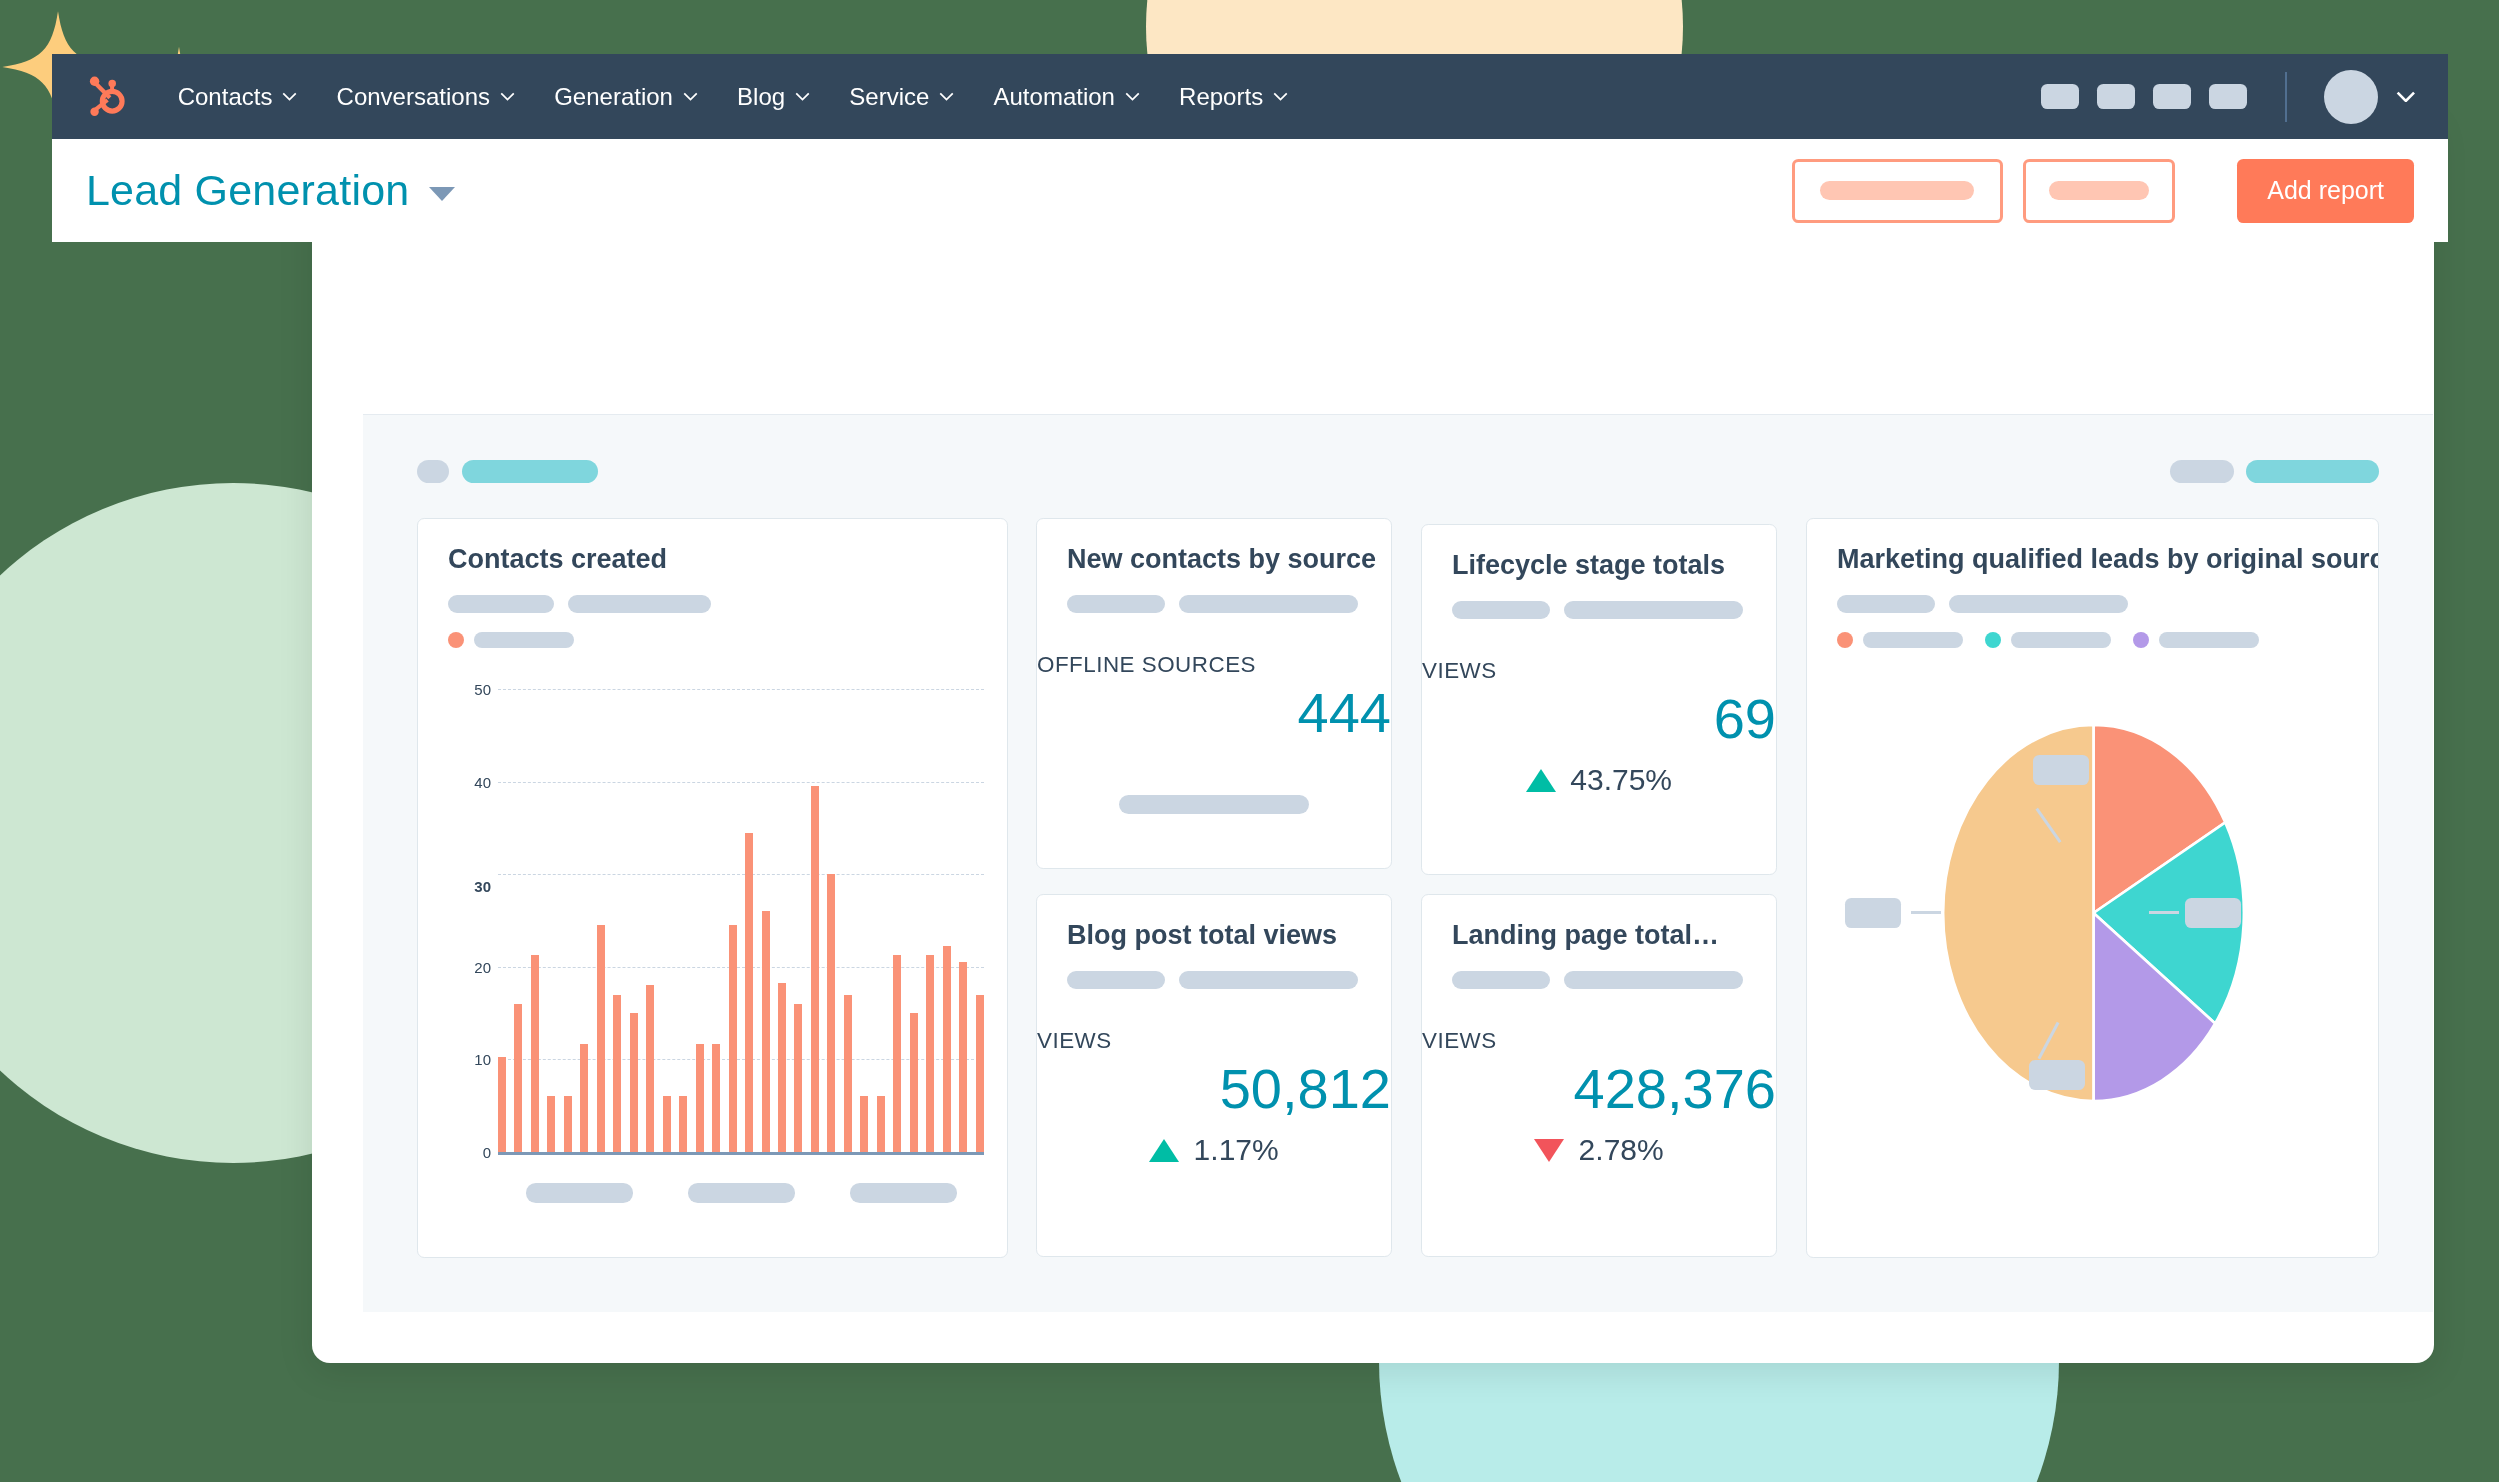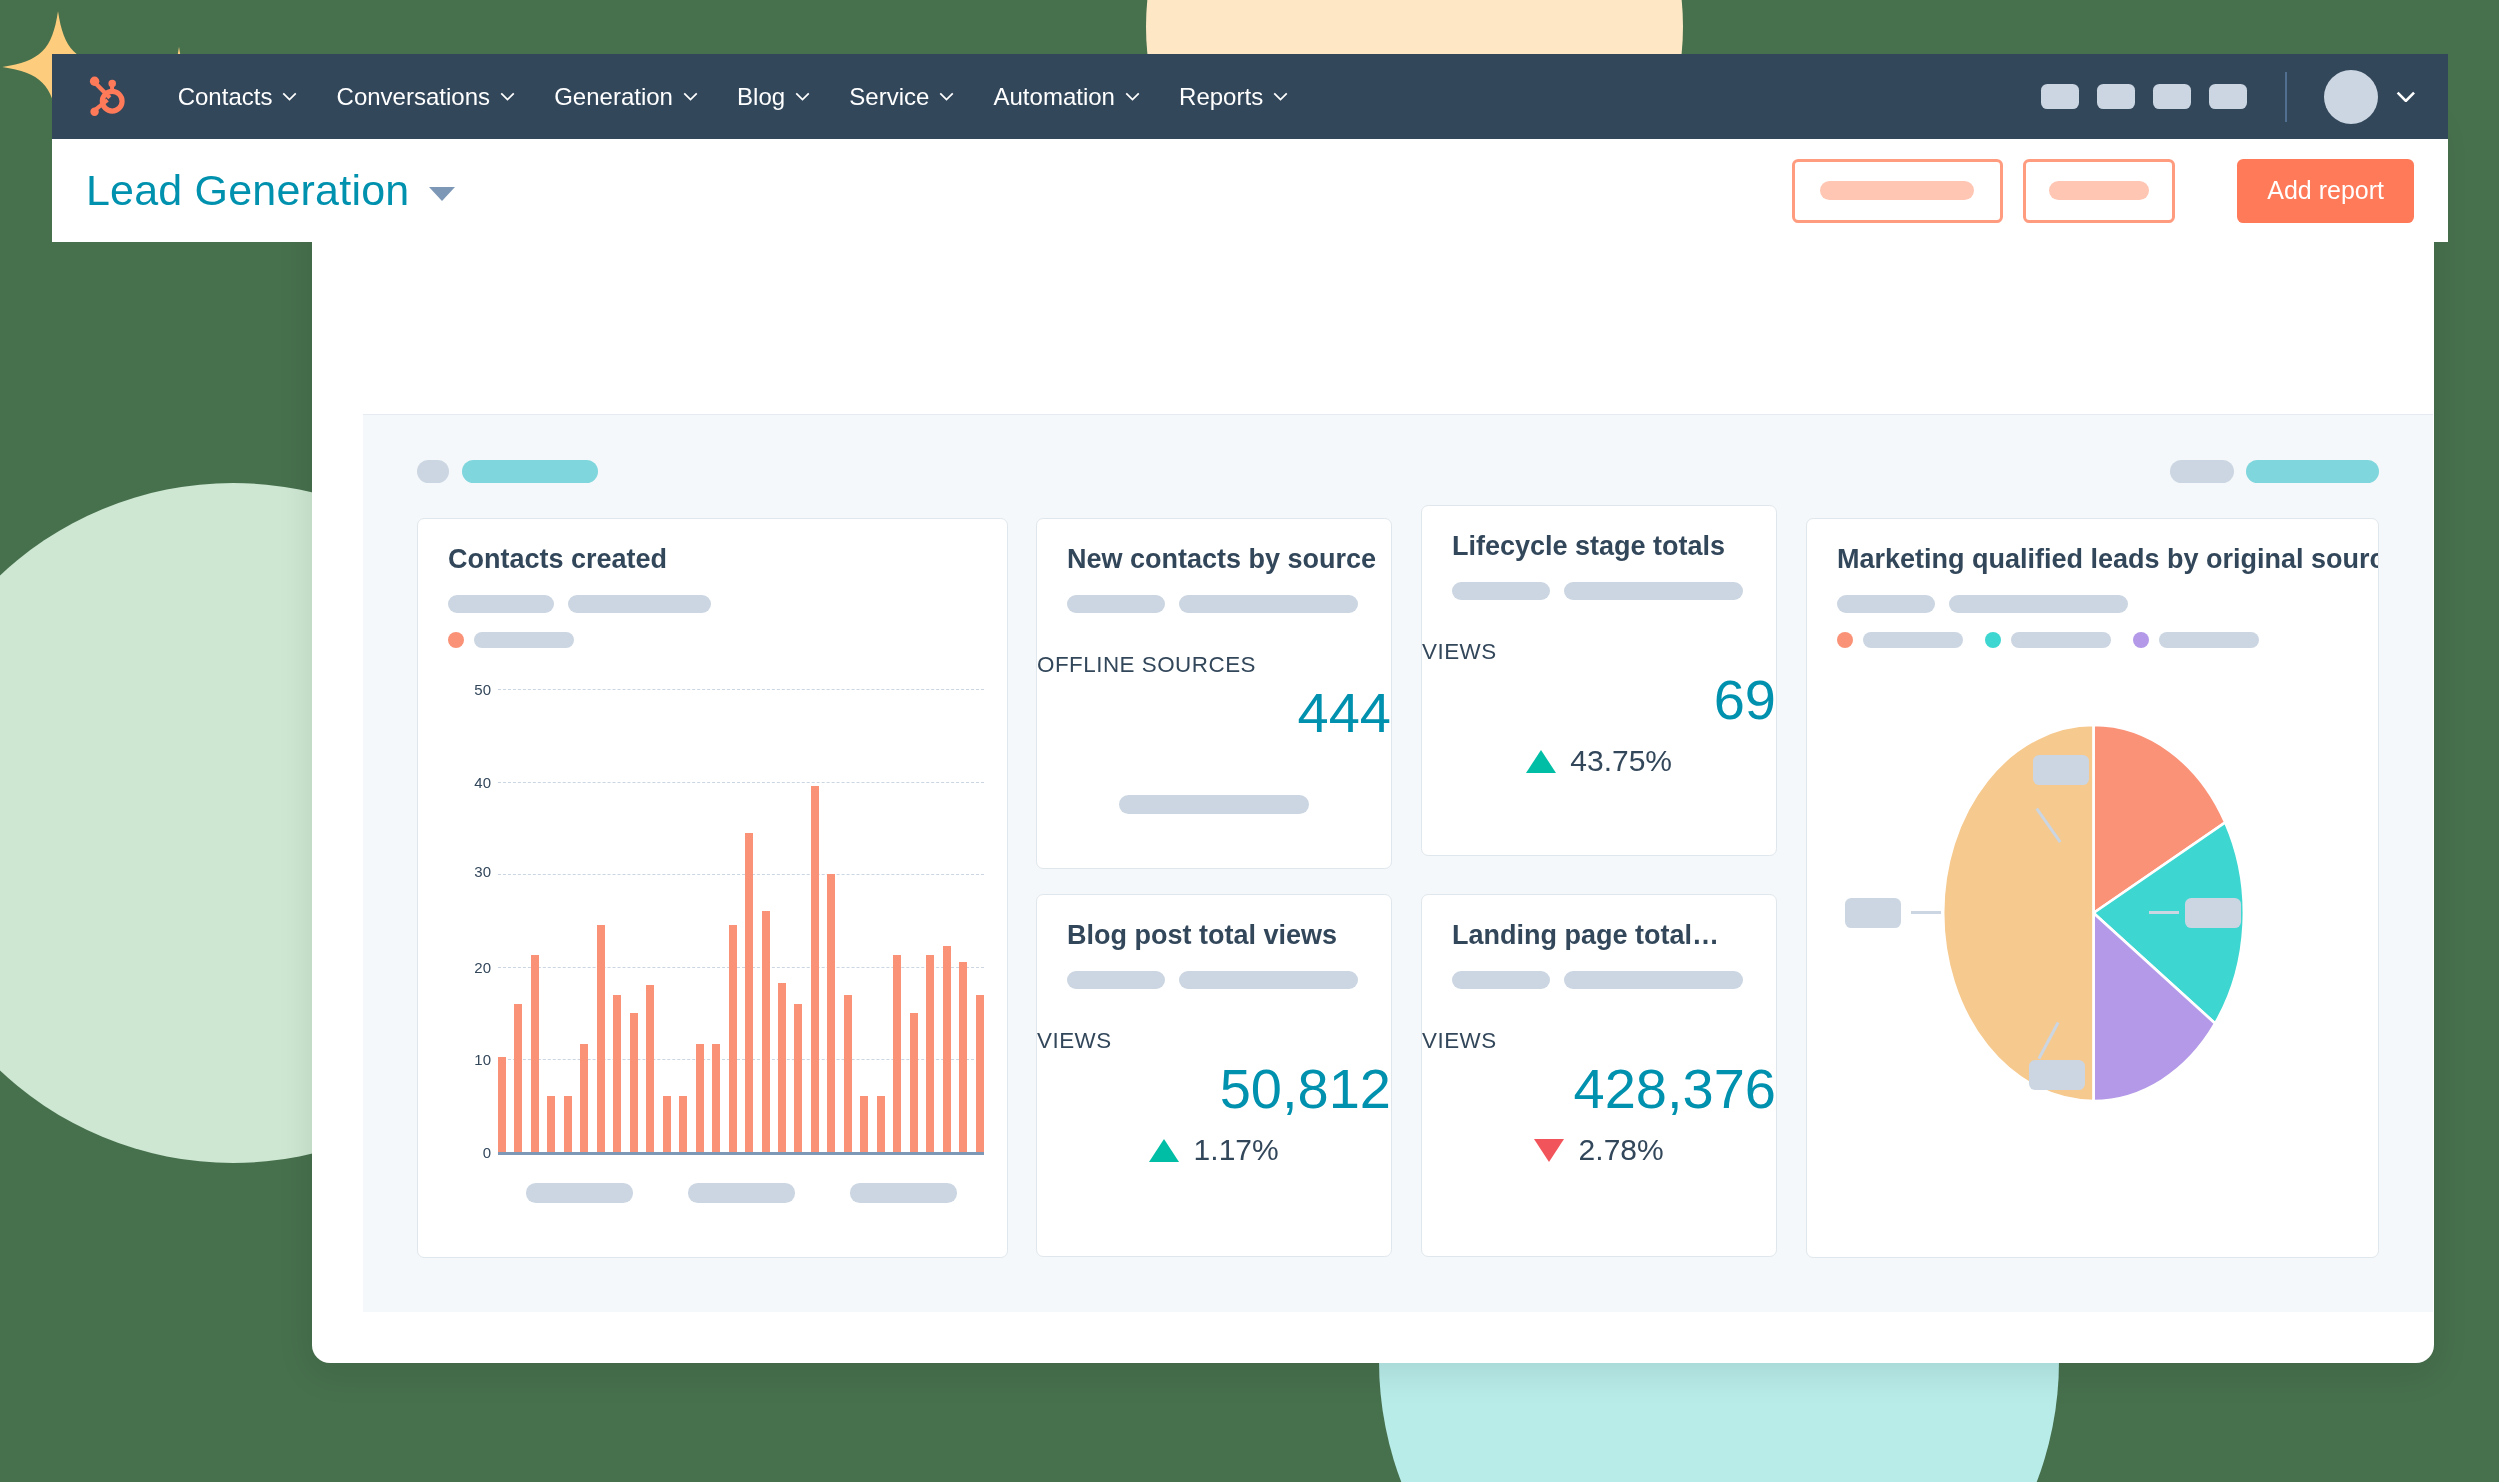--- a/index.html
+++ b/index.html
@@ -161,21 +161,21 @@
   .tri-down {
     width: 0; height: 0; border-left: 15px solid transparent;
     border-right: 15px solid transparent; border-top: 23px solid #f2545b;
   }
   .kpi-barph {
     width: 190px; height: 19.7px; border-radius: 9.8px; background: #cbd6e2;
     margin: 50px auto 0 auto;
   }
 
   .c-newc   { left: 673px;  top: 103px; width: 356px; height: 351px; }
-  .c-life   { left: 1058px; top: 90px; width: 356px; height: 351px; }
+  .c-life   { left: 1058px; top: 109px; width: 356px; height: 351px; }
   .c-blog   { left: 673px;  top: 479px; width: 356px; height: 363px; }
   .c-landing{ left: 1058px; top: 479px; width: 356px; height: 363px; }
   .c-mql    { left: 1443px; top: 103px; width: 573px; height: 740px; }
 
   .piewrap { position: absolute; left: 0; right: 0; top: 161px; height: 501px; }
   .pie { position: absolute; left: 136px; top: 45px; }
   .callout { position: absolute; height: 30px; border-radius: 6.3px; background: #cbd6e2; }
   .leader { position: absolute; background: #cbd6e2; }
 </style>
 </head>
@@ -302,21 +302,21 @@
         <div class="legend-row">
           <div class="dot" style="background:#fa9277;"></div>
           <div class="ph-grey" style="width:100px;height:16px;"></div>
         </div>
 
         <div class="chartbox">
           <div class="ylabels" id="yaxis">
               <div class="ylab" style="top: 463px;">0</div>
               <div class="ylab" style="top: 370px;">10</div>
               <div class="ylab" style="top: 278px;">20</div>
-              <div class="ylab" style="top: 182px;">30</div>
+              <div class="ylab" style="top: 197px; font-weight: bold;">30</div>
               <div class="ylab" style="top: 93px;">40</div>
               <div class="ylab" style="top: 0px;">50</div>
             </div>
           <div class="plot">
             <div id="gridlines">
                 <div class="grid" style="top: 370px;"></div>
                 <div class="grid" style="top: 278px;"></div>
                 <div class="grid" style="top: 185px;"></div>
                 <div class="grid" style="top: 93px;"></div>
                 <div class="grid" style="top: 0px;"></div>

